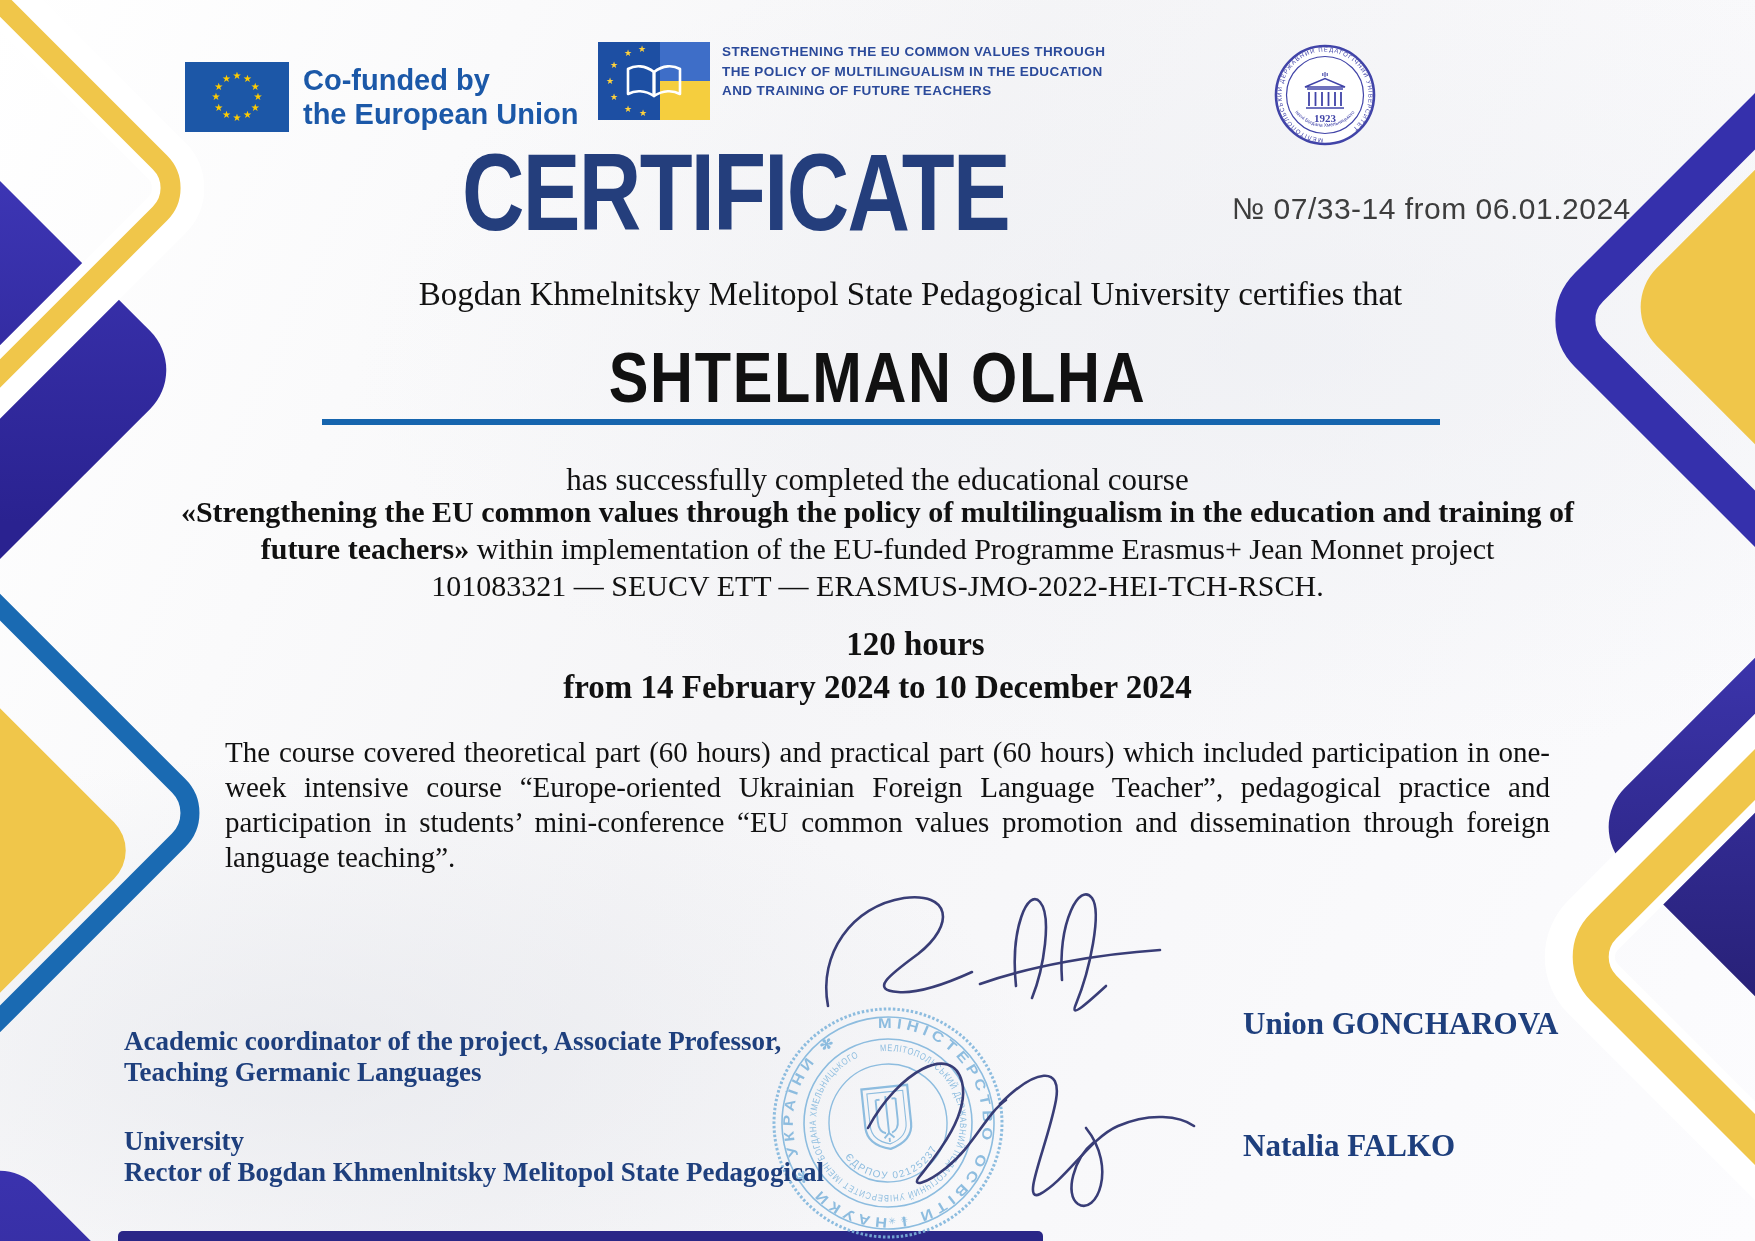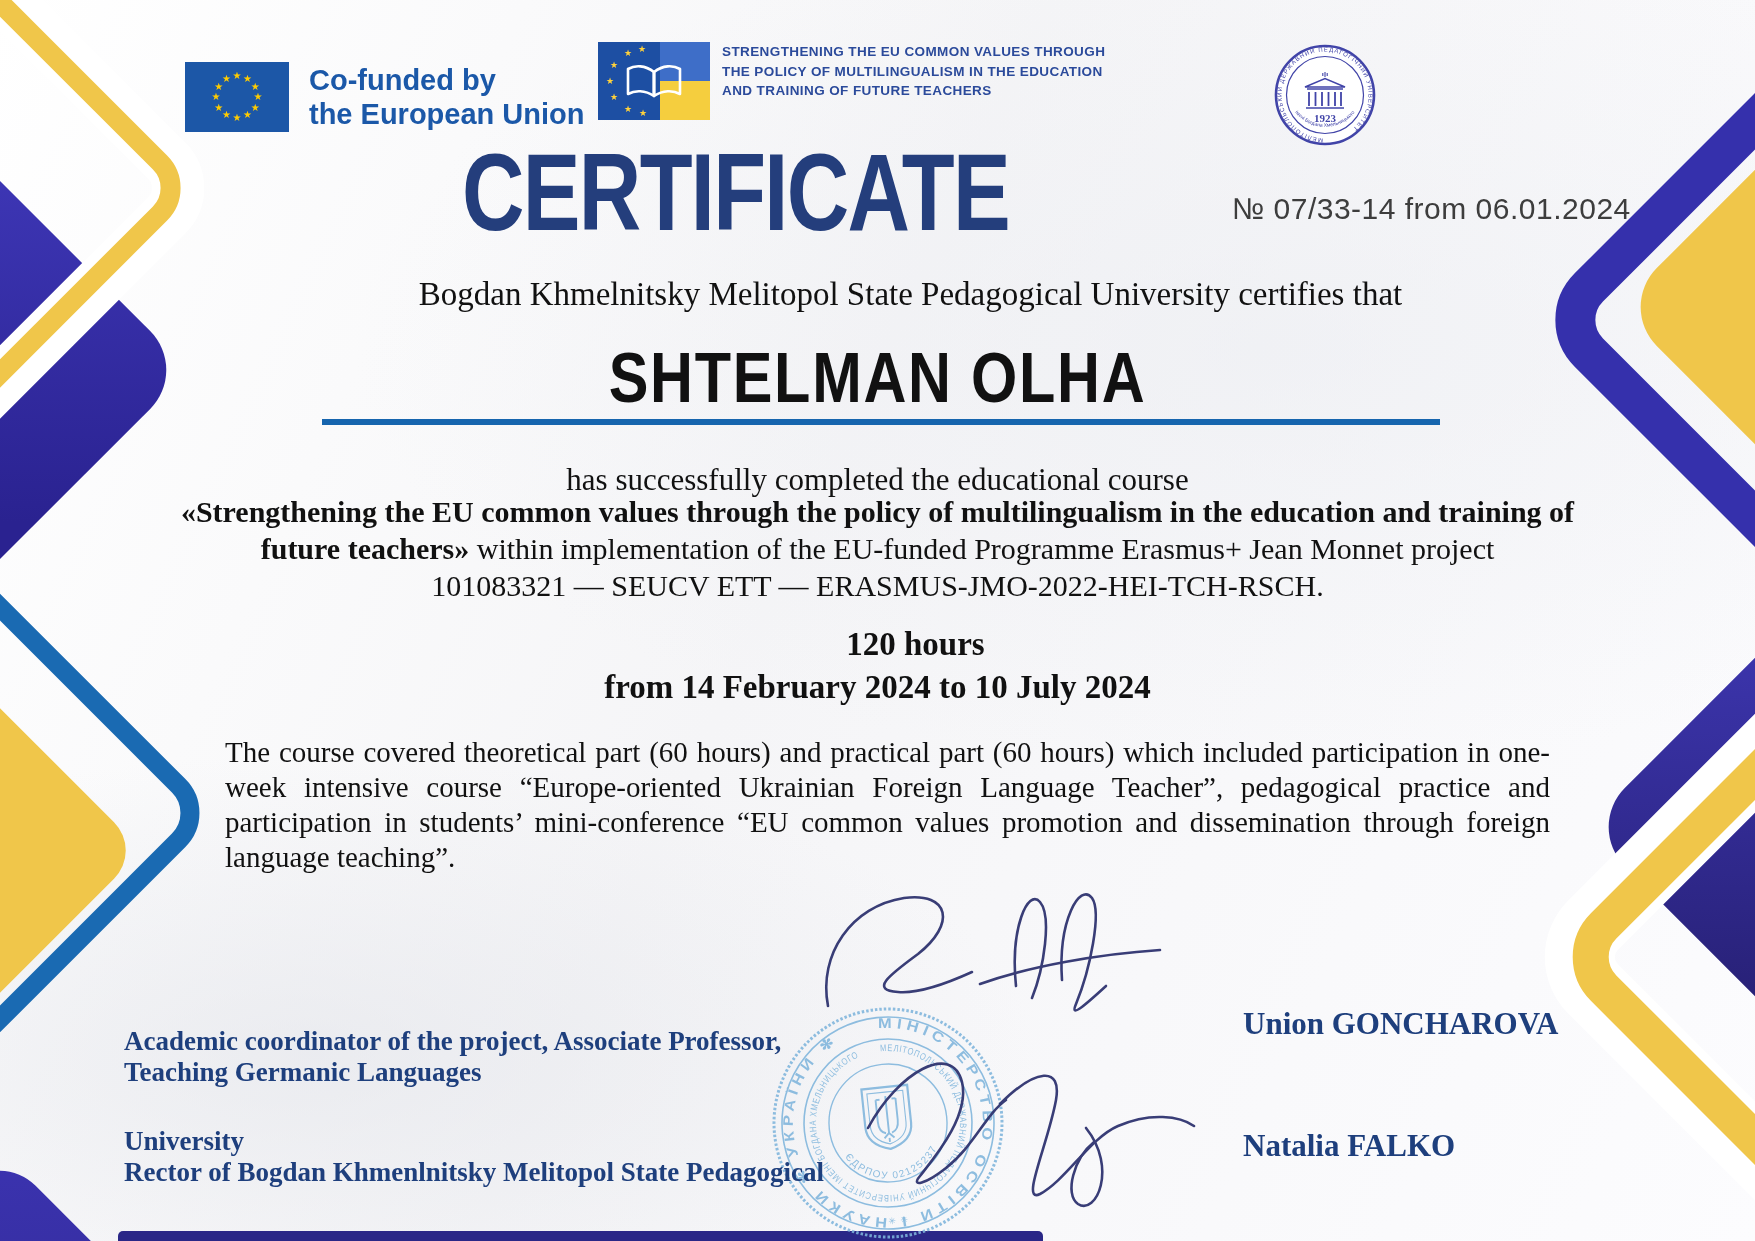--- a/index.html
+++ b/index.html
@@ -22,21 +22,21 @@
     background:linear-gradient(135deg,#3B33B0,#272075);z-index:2;}
   .d-bottom-strip{left:118px;top:1231px;width:925px;height:10px;background:#2A2787;border-radius:5px 5px 0 0;z-index:1;}
   .d-tr-indigo{left:1644px;top:40px;width:560px;height:560px;border:40px solid #3530AC;border-radius:66px;z-index:2;box-sizing:border-box;}
   .d-tr-yellow{left:1709px;top:87px;width:440px;height:440px;background:#F0C64A;border-radius:55px;z-index:3;}
   .d-br-indigo{left:1677px;top:607px;width:440px;height:440px;border-radius:55px;
     background:linear-gradient(135deg,#433CC0 0%,#272075 80%);z-index:1;}
   .d-br-white{left:1638px;top:652px;width:610px;height:610px;border:70px solid #fff;border-radius:80px;z-index:2;box-sizing:border-box;}
   .d-br-yellow{left:1663px;top:677px;width:560px;height:560px;border:36px solid #F0C64A;border-radius:62px;z-index:3;box-sizing:border-box;}
   
   .eu-badge{left:185px;top:62px;z-index:10;display:flex;align-items:center;}
-  .eu-text{margin-left:20px;font-family:"Liberation Sans",sans-serif;font-weight:bold;
+  .eu-text{margin-left:14px;font-family:"Liberation Sans",sans-serif;font-weight:bold;
     font-size:29px;line-height:34px;color:#1B58A8;}
   .proj-badge{left:598px;top:42px;z-index:10;display:flex;align-items:flex-start;}
   .proj-text{margin-left:12px;margin-top:0;font-family:"Liberation Sans",sans-serif;font-weight:bold;
     font-size:13.5px;line-height:19.5px;letter-spacing:.4px;color:#2B4A9B;}
   .seal{left:1272px;top:42px;z-index:10;}
   
   .cert-title{left:462px;top:130px;z-index:10;font-family:"Liberation Sans",sans-serif;
     font-weight:bold;font-size:103px;letter-spacing:-2px;color:#243E7C;
     transform:scale(.84,1.06);transform-origin:left top;white-space:nowrap;}
   .cert-number{left:1232px;top:192px;z-index:10;font-family:"Liberation Sans",sans-serif;
@@ -163,21 +163,21 @@
     <div class="certifies">Bogdan Khmelnitsky Melitopol State Pedagogical University certifies that</div>
     <div class="recipient">SHTELMAN OLHA</div>
     <div class="underline"></div>
     <div class="completed">has successfully completed the educational course</div>
     <div class="course">
       <div><span class="b">«Strengthening the EU common values through the policy of multilingualism in the education and training of</span><span></span></div>
       <div><span class="b">future teachers»</span><span> within implementation of the EU-funded Programme Erasmus+ Jean Monnet project</span></div>
       <div><span class="b"></span><span>101083321 — SEUCV ETT — ERASMUS-JMO-2022-HEI-TCH-RSCH.</span></div>
     </div>
     <div class="hours">120 hours</div>
-    <div class="dates">from 14 February 2024 to 10 July 2024</div>
+    <div class="dates">from 14 February 2024 to 10 December 2024</div>
     <div class="desc">The course covered theoretical part (60 hours) and practical part (60 hours) which included participation in one-week intensive course “Europe-oriented Ukrainian Foreign Language Teacher”, pedagogical practice and participation in students’ mini-conference “EU common values promotion and dissemination through foreign language teaching”.</div>
   </div>
 
   <div class="role role1">
     <div>Academic coordinator of the project, Associate Professor,</div>
     <div>Teaching Germanic Languages</div>
   </div>
   <div class="role role2">
     <div>University</div>
     <div>Rector of Bogdan Khmenlnitsky Melitopol State Pedagogical</div>

